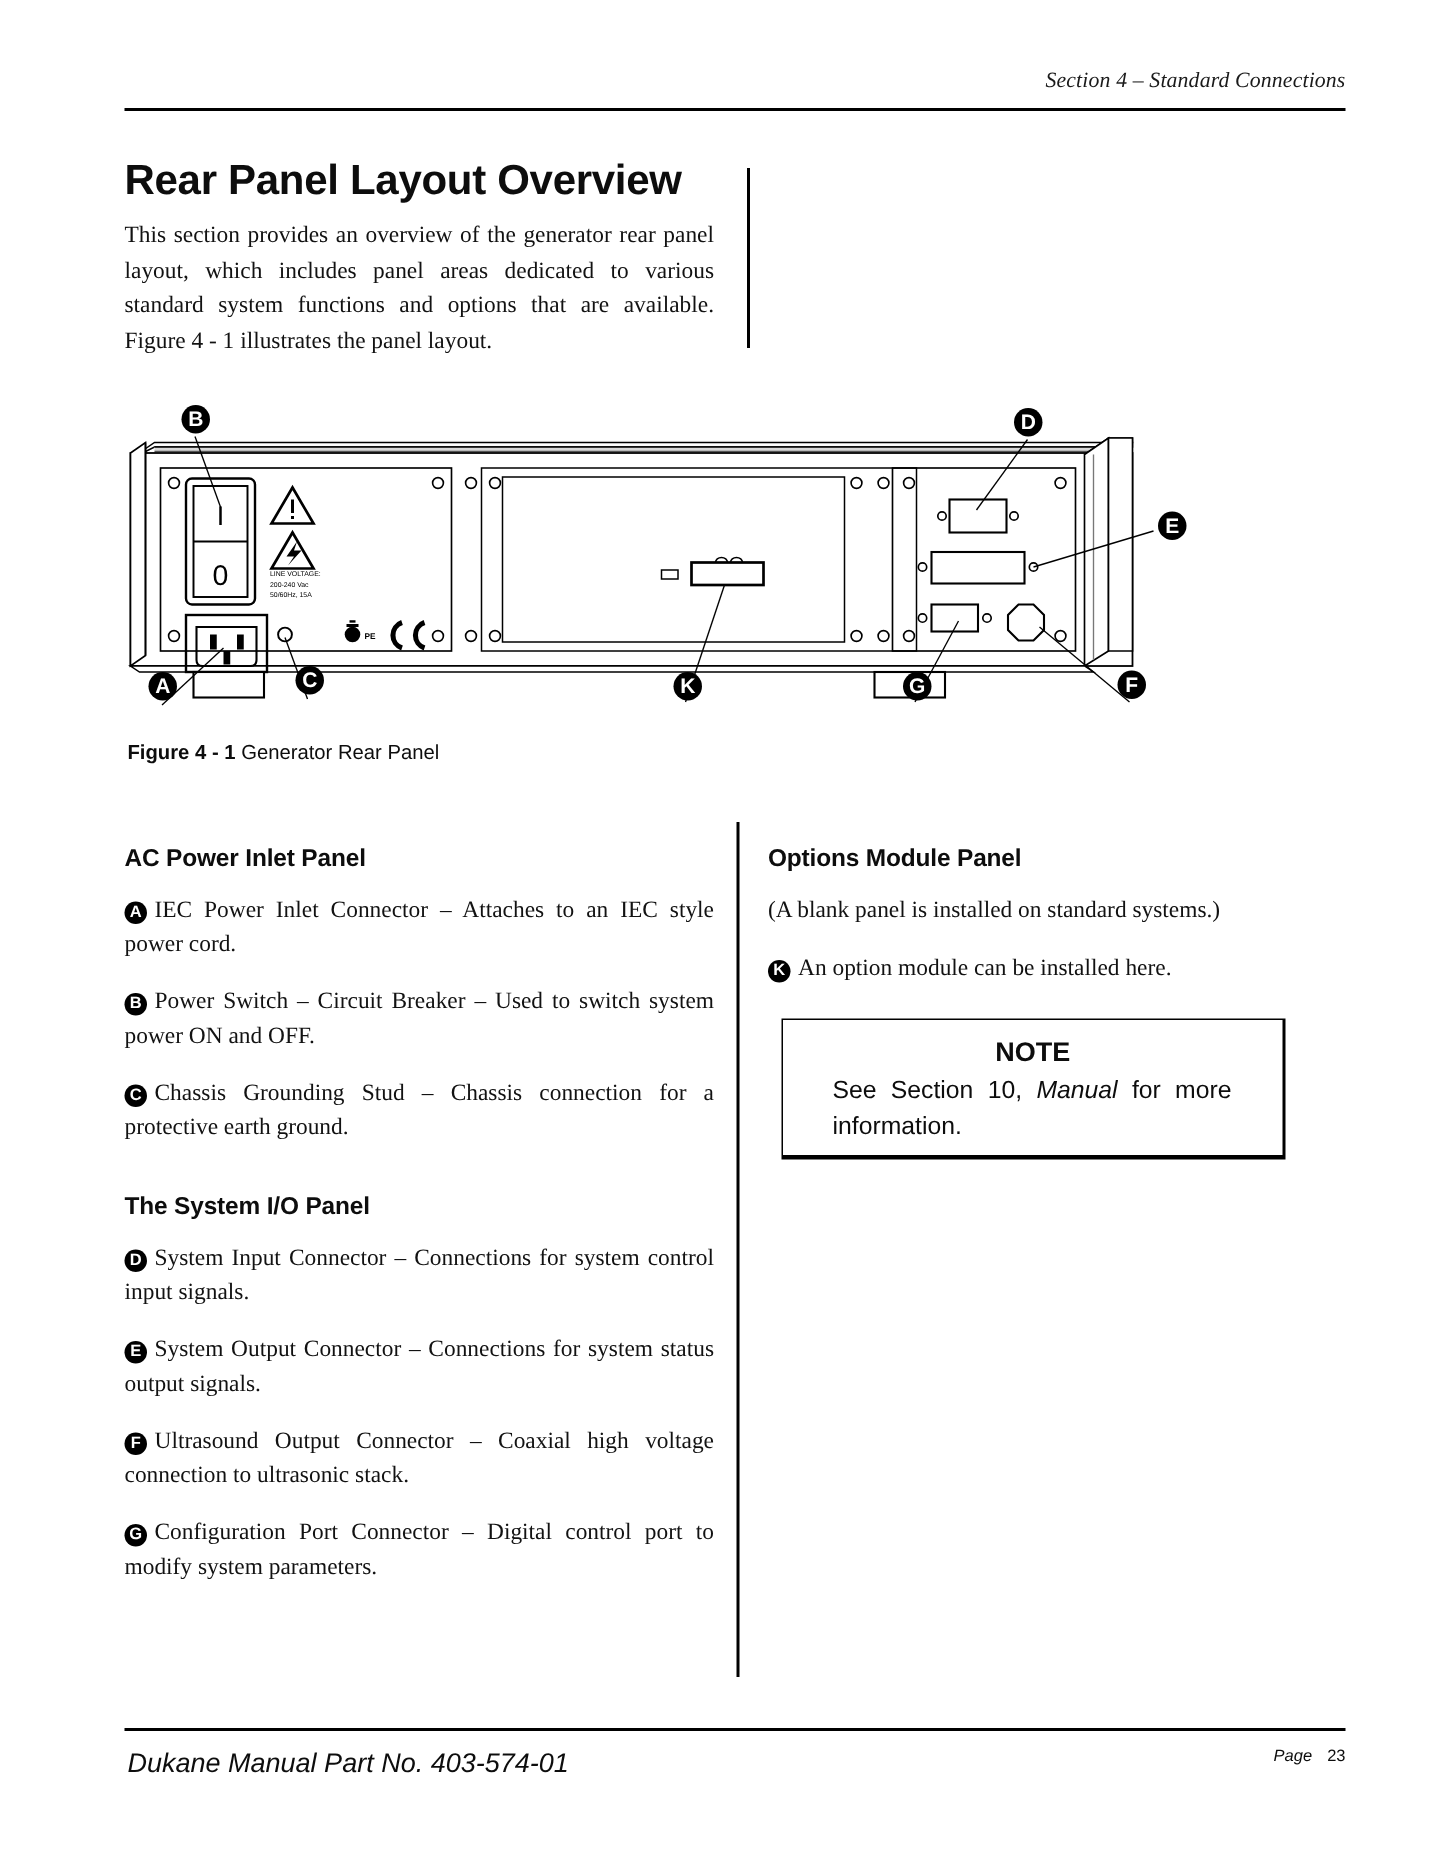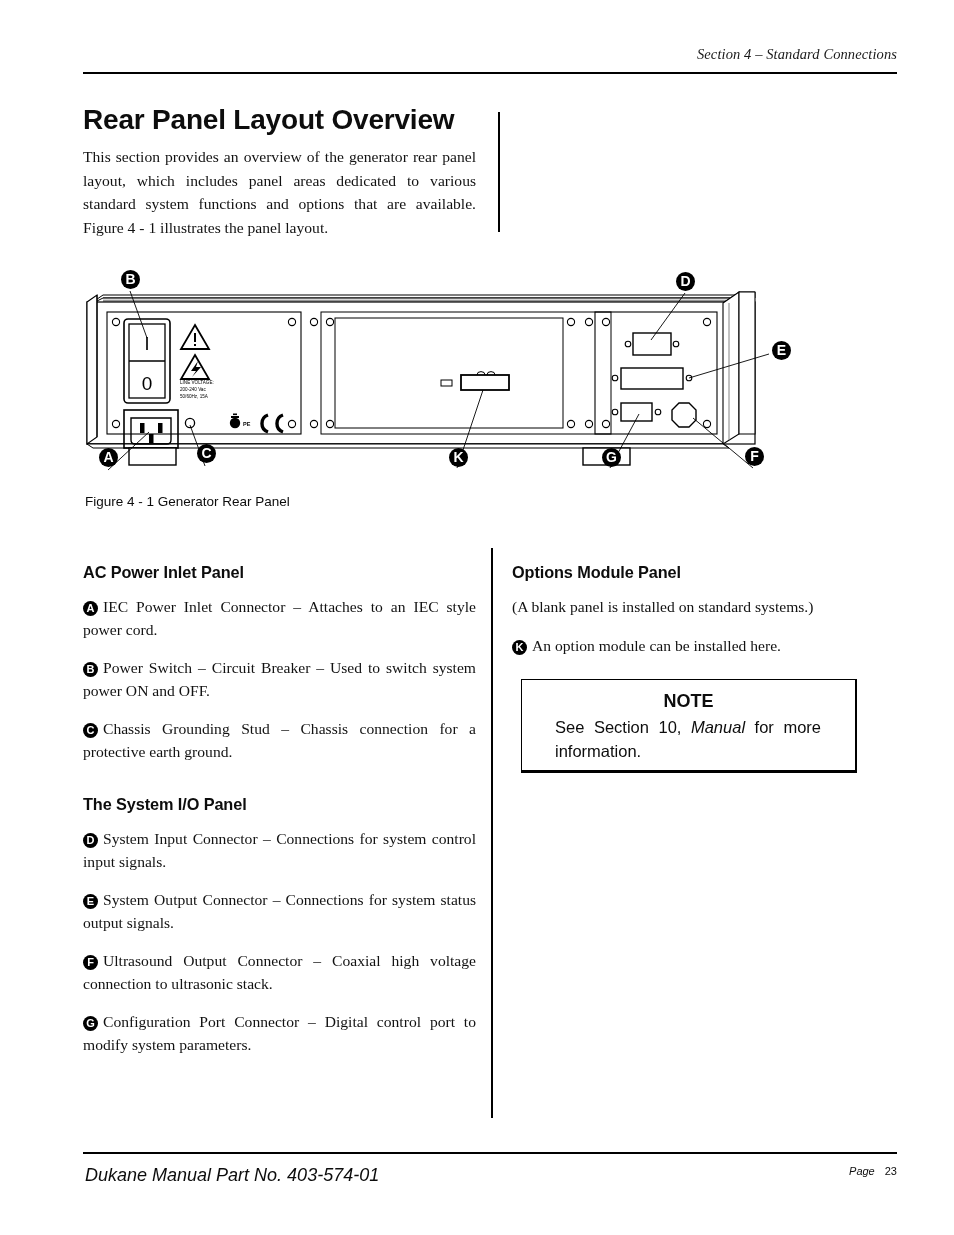--- a/index.html
+++ b/index.html
@@ -95,21 +95,21 @@
 
   .fig-caption {
     position: absolute;
     left: 85px;
     top: 494px;
     font-family: "Liberation Sans", sans-serif;
     font-size: 13.5px;
     color: #0d0d0d;
     white-space: nowrap;
   }
-  .fig-caption b { font-weight: normal; }
+  .fig-caption b { font-weight: bold; }
 
   
   .col-left {
     position: absolute;
     left: 83px;
     top: 563px;
     width: 393px;
   }
   .col-right {
     position: absolute;

